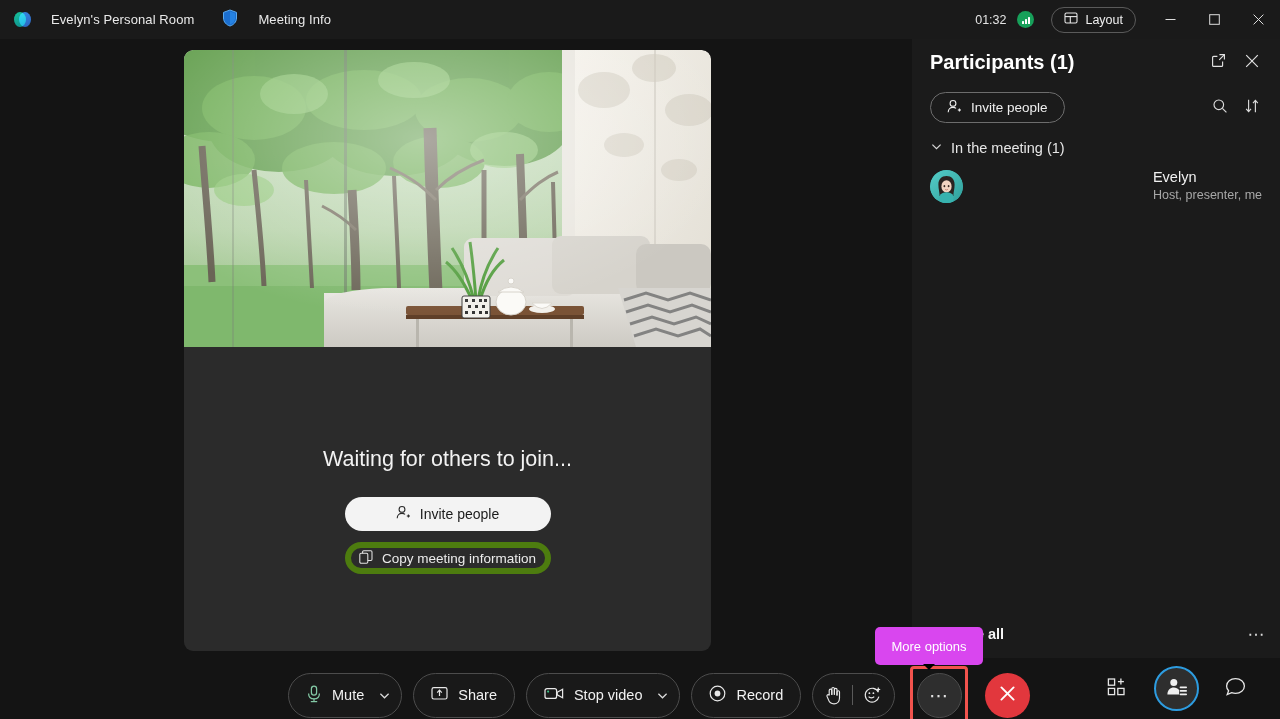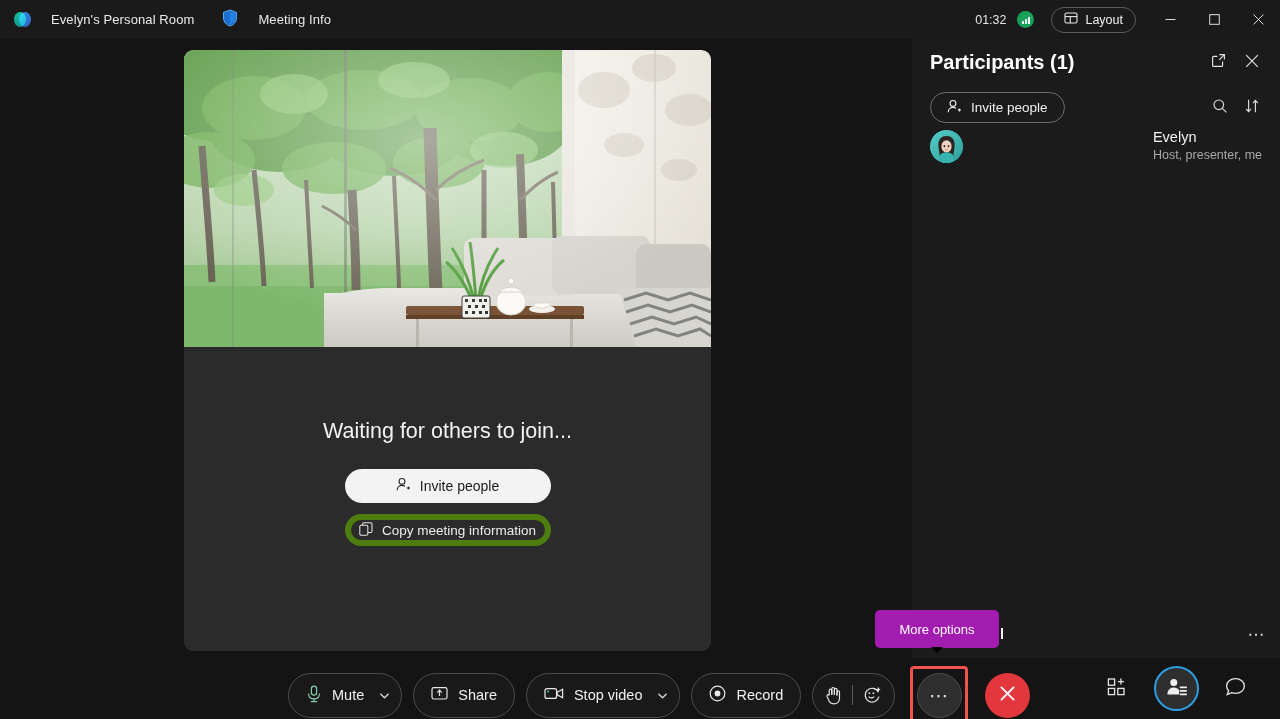--- a/index.html
+++ b/index.html
@@ -61,21 +61,21 @@
     width: 527px; height: 601px;
     background: #2b2b2b; border-radius: 9px; overflow: hidden;
   }
   .video-tile {
     position: relative; width: 527px; height: 297px; overflow: hidden;
     border-radius: 9px 9px 0 0;
   }
   .waiting-area {
     position: absolute; left: 0; top: 297px; width: 527px; height: 304px;
     display: flex; flex-direction: column; align-items: center;
-    padding-top: 72px;
+    padding-top: 100px;
   }
   .waiting-title { font-size: 21.5px; color: #f2f2f2; font-weight: 400; margin-bottom: 25px; }
   .btn-invite-primary {
     width: 206px; height: 34px; border-radius: 17px; background: #f3f3f3;
     color: #1a1a1a; font-size: 14px; display: flex; align-items: center;
     justify-content: center; gap: 9px; cursor: pointer; margin-bottom: 11px;
     border: none;
   }
   .btn-copy {
     width: 206px; height: 32px; border-radius: 16px; background: transparent;
@@ -124,22 +124,22 @@
   
   .unmute-row {
     position: absolute; right: 0; top: 614px; width: 368px; height: 40px;
     display: flex; align-items: center; padding: 0 14px 0 18px;
   }
   .unmute-label { font-size: 14.5px; font-weight: bold; color: #f5f5f5; cursor: pointer; }
   .unmute-more { margin-left: auto; cursor: pointer; color: #dcdcdc; font-size: 17px; letter-spacing: 1.5px; }
 
   
   .tooltip {
-    position: absolute; left: 875px; top: 610px; width: 124px; height: 38px;
-    background: #a21caf; border-radius: 5px; display: flex; align-items: center;
+    position: absolute; left: 875px; top: 627px; width: 108px; height: 38px;
+    background: #d946ef; border-radius: 5px; display: flex; align-items: center;
     justify-content: center; font-size: 13px; color: #fff; z-index: 40;
   }
   .tooltip::after {
     content: ""; position: absolute; bottom: -5px; left: 50%; margin-left: -6px;
     width: 0; height: 0; border-left: 6px solid transparent;
     border-right: 6px solid transparent; border-top: 6px solid #000;
   }
 
   
   .toolbar {
@@ -468,20 +468,28 @@
             <line x1="4.6" y1="1.8" x2="4.6" y2="13.4"></line>
               <path d="M2.2 10.8 L4.6 13.6 L7 10.8"></path>
             <line x1="11.4" y1="14.2" x2="11.4" y2="2.6"></line>
               <path d="M9 5.2 L11.4 2.4 L13.8 5.2"></path>
           </svg>
         </span>
       </div>
     </div>
   </div>
 
+  <div class="section-head">
+    <span>
+      <svg width="13" height="13" viewBox="0 0 13 13" fill="none" stroke="#d8d8d8" stroke-width="1.2">
+        <path d="M2.4 4.6 L6.5 8.6 L10.6 4.6"></path>
+      </svg>
+    </span>
+    <span class="txt">In the meeting (1)</span>
+  </div>
 
   <div class="plist">
     <div class="prow">
       <div class="avatar">
         <svg width="33" height="33" viewBox="0 0 33 33">
           <defs>
             <linearGradient id="avbg" x1="0" y1="0" x2="1" y2="1">
               <stop offset="0%" stop-color="#55cdc8"></stop>
                 <stop offset="100%" stop-color="#2f9f9a"></stop>
             </linearGradient>

